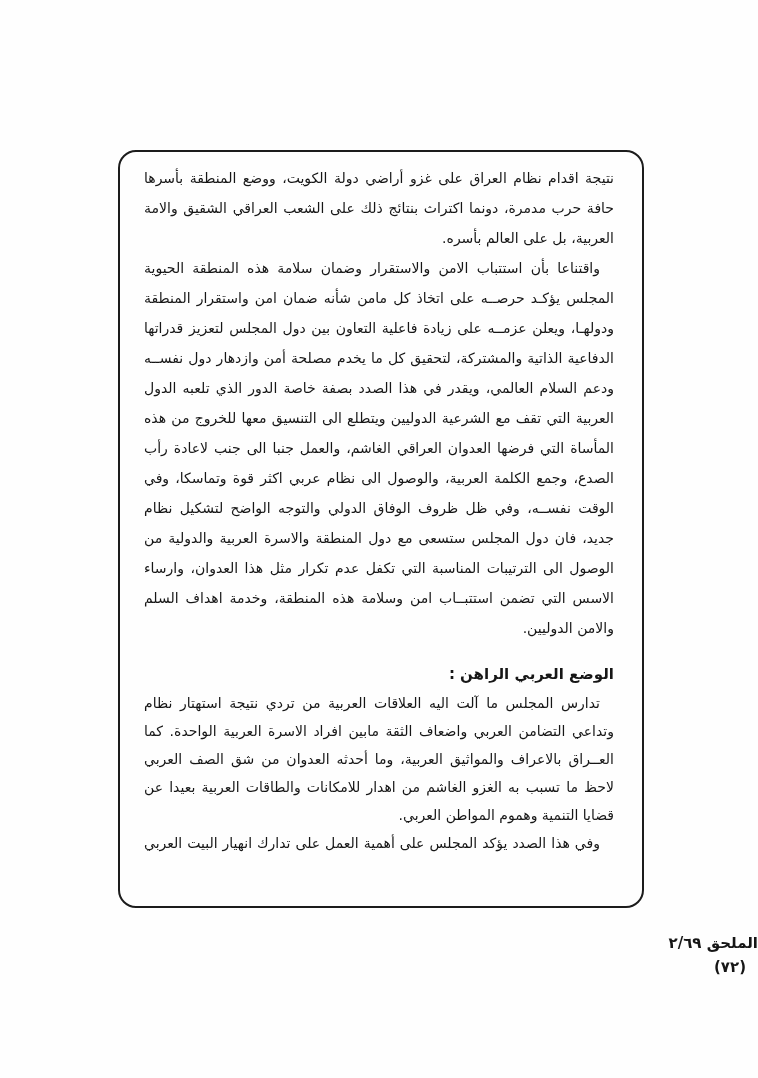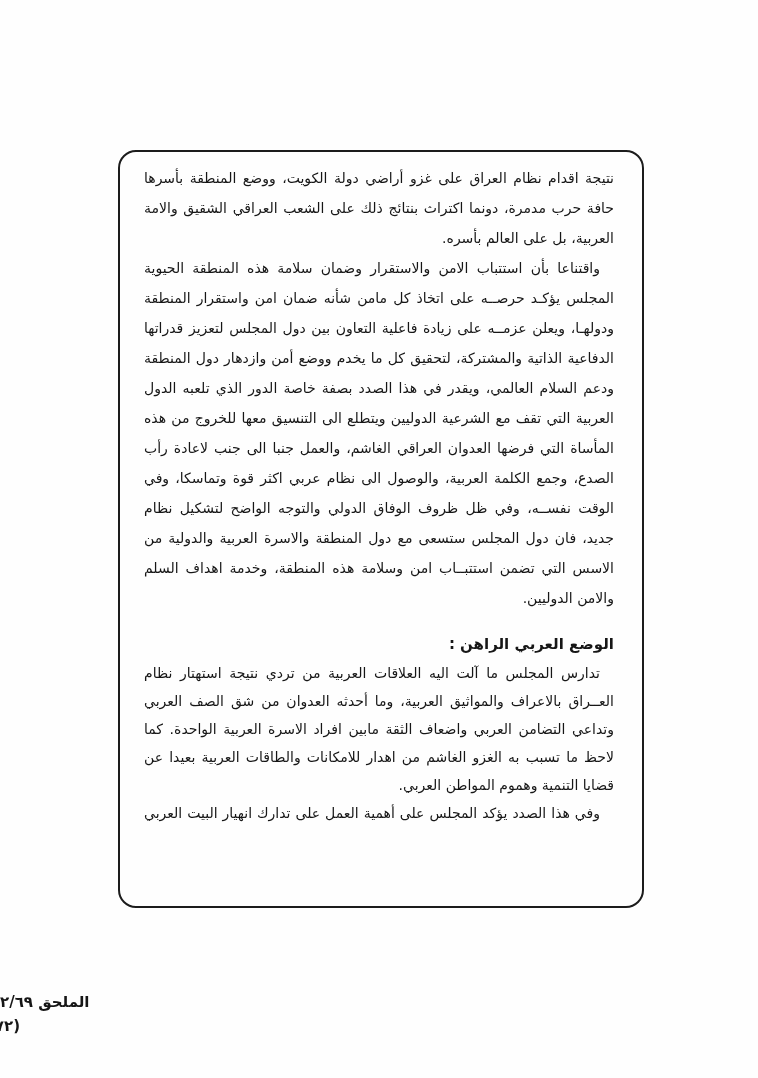--- a/index.html
+++ b/index.html
@@ -55,23 +55,23 @@
     font-size: 15px;
     height: 30px;
     line-height: 30px;
     text-align: right;
     margin-top: 16px;
   }
   .footer {
     position: absolute;
     left: 0;
     right: 0;
-    top: 990px;
+    top: 931px;
     direction: rtl;
-    text-align: left;
+    text-align: right;
     font-weight: bold;
   }
   .appendix-label {
     font-size: 15px;
     height: 24px;
     line-height: 24px;
   }
   .page-number {
     font-size: 15px;
     height: 24px;
@@ -89,35 +89,36 @@
     <div>
         <div class="para">
           <div class="line">نتيجة اقدام نظام العراق على غزو أراضي دولة الكويت، ووضع المنطقة بأسرها على</div>
           <div class="line">حافة حرب مدمرة، دونما اكتراث بنتائج ذلك على الشعب العراقي الشقيق والامة</div>
           <div class="line endline">العربية، بل على العالم بأسره.</div>
         </div>
         <div class="para">
           <div class="line first-indent">واقتناعا بأن استتباب الامن والاستقرار وضمان سلامة هذه المنطقة الحيوية</div>
           <div class="line">المجلس يؤكـد حرصــه على اتخاذ كل مامن شأنه ضمان امن واستقرار المنطقة</div>
           <div class="line">ودولهـا، ويعلن عزمــه على زيادة فاعلية التعاون بين دول المجلس لتعزيز قدراتها</div>
-          <div class="line">الدفاعية الذاتية والمشتركة، لتحقيق كل ما يخدم ووضع أمن وازدهار دول المنطقة</div>
+          <div class="line">الدفاعية الذاتية والمشتركة، لتحقيق كل ما يخدم مصلحة أمن وازدهار دول نفســه</div>
           <div class="line">ودعم السلام العالمي، ويقدر في هذا الصدد بصفة خاصة الدور الذي تلعبه الدول</div>
           <div class="line">العربية التي تقف مع الشرعية الدوليين ويتطلع الى التنسيق معها للخروج من هذه</div>
           <div class="line">المأساة التي فرضها العدوان العراقي الغاشم، والعمل جنبا الى جنب لاعادة رأب</div>
           <div class="line">الصدع، وجمع الكلمة العربية، والوصول الى نظام عربي اكثر قوة وتماسكا، وفي</div>
           <div class="line">الوقت نفســه، وفي ظل ظروف الوفاق الدولي والتوجه الواضح لتشكيل نظام دولي</div>
           <div class="line">جديد، فان دول المجلس ستسعى مع دول المنطقة والاسرة العربية والدولية من اجل</div>
+          <div class="line">الوصول الى الترتيبات المناسبة التي تكفل عدم تكرار مثل هذا العدوان، وارساء</div>
           <div class="line">الاسس التي تضمن استتبــاب امن وسلامة هذه المنطقة، وخدمة اهداف السلم</div>
           <div class="line endline">والامن الدوليين.</div>
         </div>
         <div class="heading">الوضع العربي الراهن :</div>
         <div class="para tight">
           <div class="line first-indent">تدارس المجلس ما آلت اليه العلاقات العربية من تردي نتيجة استهتار نظام</div>
+          <div class="line">وتداعي التضامن العربي واضعاف الثقة مابين افراد الاسرة العربية الواحدة. كما</div>
           <div class="line">العــراق بالاعراف والمواثيق العربية، وما أحدثه العدوان من شق الصف العربي</div>
-          <div class="line">وتداعي التضامن العربي واضعاف الثقة مابين افراد الاسرة العربية الواحدة. كما</div>
           <div class="line">لاحظ ما تسبب به الغزو الغاشم من اهدار للامكانات والطاقات العربية بعيدا عن</div>
           <div class="line endline">قضايا التنمية وهموم المواطن العربي.</div>
         </div>
         <div class="para tight">
           <div class="line first-indent">وفي هذا الصدد يؤكد المجلس على أهمية العمل على تدارك انهيار البيت العربي</div>
         </div>
       </div>
   </div>
 
   <div class="footer">

